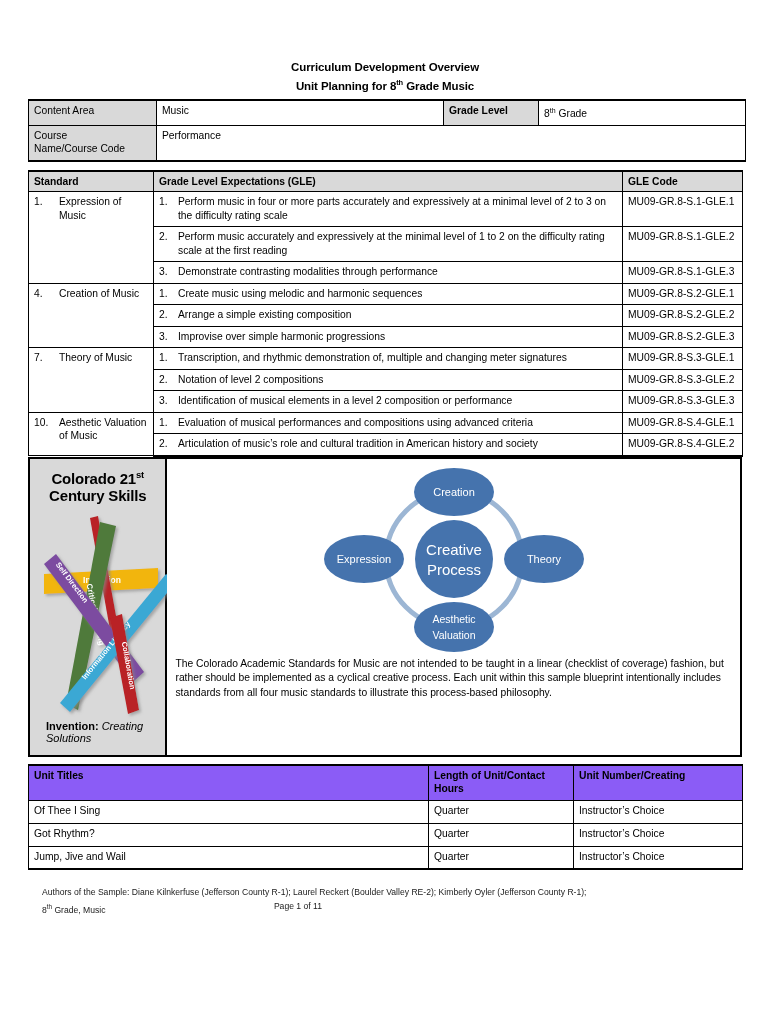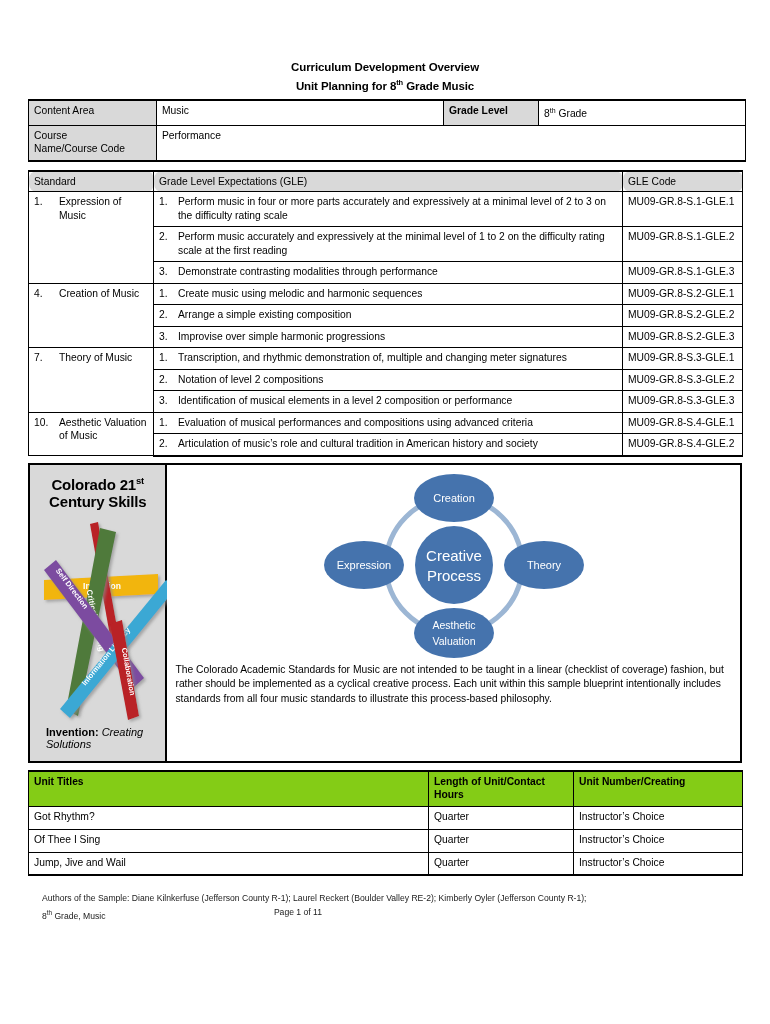--- a/index.html
+++ b/index.html
@@ -59,25 +59,25 @@
   .tbl-info .lbl { width: 128px; font-weight: normal; }
   .tbl-info .val-music { width: 287px; }
   .tbl-info .lbl-gl { width: 95px; font-weight: bold; }
   .tbl-info .val-gl { width: 207px; }
   .cell-tall { height: 34px; }
 
   
   .tbl-std { margin-top: 8px; }
   .tbl-std th, .tbl-std td { border: 1px solid #000; }
   .tbl-std thead th {
-    font-weight: normal;
+    font-weight: bold;
     background: #d9d9d9;
     border-top: 2.5px solid #000;
     border-bottom: 1.5px solid #000;
-    padding-top: 3px; padding-bottom: 3px; border-radius: 8px;
+    padding-top: 3px; padding-bottom: 3px;
   }
   .col-standard { width: 125px; }
   .col-gle      { width: 469px; }
   .col-code     { width: 120px; }
   .tbl-std tr.grp-first td { border-top: 1.5px solid #000; }
   .tbl-std tr.last-row td { border-bottom: 2.5px solid #000; }
   .numlist {
     display: flex;
     gap: 6px;
   }
@@ -85,21 +85,20 @@
   .numlist .txt { flex: 1 1 auto; }
   .std-label {
     display: flex; gap: 5px;
   }
   .std-label .num { width: 20px; flex: none; }
   .code { white-space: nowrap; font-size: 10.3px; }
 
   
   .panel {
     width: 714px;
-    margin-top: 6px;
     border: 2.5px solid #000;
     display: flex;
     height: 300px;
   }
   .panel-left {
     width: 340px;
     background: #d9d9d9;
     border-right: 2.5px solid #000;
     position: relative;
     padding: 8px 6px 0 6px;
@@ -151,21 +150,21 @@
     font-size: 10.3px;
     line-height: 14.5px;
     margin-top: 4px;
     padding: 0 2px;
   }
 
   
   .tbl-units { margin-top: 7px; }
   .tbl-units thead th {
     font-weight: bold;
-    background: #84cc16;
+    background: #8b5cf6;
     border-top: 2.5px solid #000;
     border-bottom: 1.5px solid #000;
     height: 34px;
     vertical-align: top;
   }
   .tbl-units td { height: 23px; }
   .tbl-units tr.last-row td { border-bottom: 2.5px solid #000; }
   .u-col1 { width: 400px; }
   .u-col2 { width: 145px; }
   .u-col3 { width: 169px; }
@@ -461,26 +460,26 @@
       </colgroup>
     <thead>
       <tr>
         <th>Unit Titles</th>
         <th>Length of Unit/Contact Hours</th>
         <th>Unit Number/Creating</th>
       </tr>
     </thead>
     <tbody id="units-body">
         <tr>
-          <td>Got Rhythm?</td>
+          <td>Of Thee I Sing</td>
           <td>Quarter</td>
           <td>Instructor’s Choice</td>
         </tr>
         <tr>
-          <td>Of Thee I Sing</td>
+          <td>Got Rhythm?</td>
           <td>Quarter</td>
           <td>Instructor’s Choice</td>
         </tr>
         <tr class="last-row">
           <td>Jump, Jive and Wail</td>
           <td>Quarter</td>
           <td>Instructor’s Choice</td>
         </tr>
       </tbody>
   </table>

